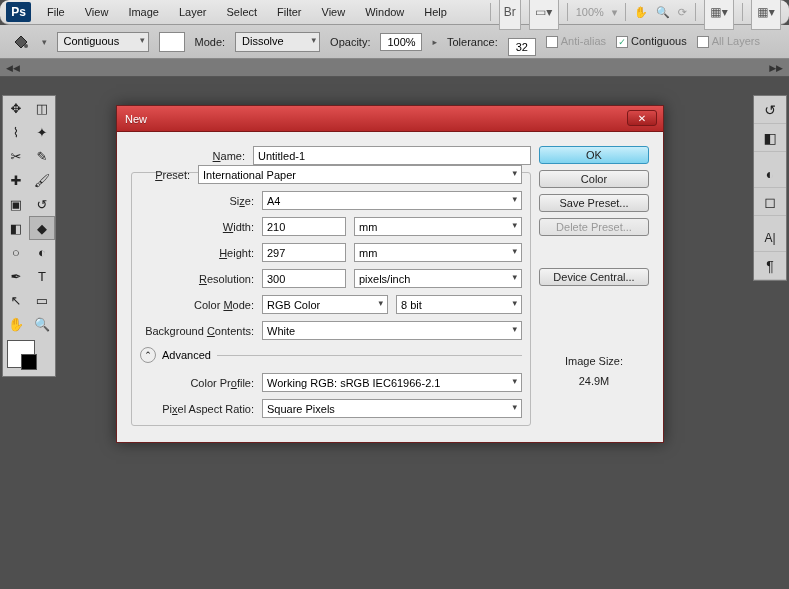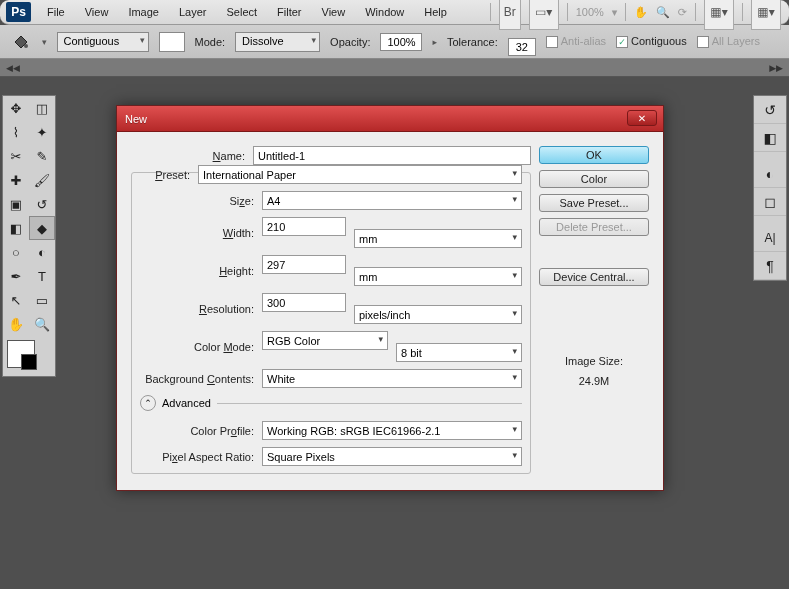--- a/index.html
+++ b/index.html
@@ -42,21 +42,21 @@
 .dlg-form { flex: 1; }
 .frow { display: flex; align-items: center; gap: 8px; margin-bottom: 7px; }
 .flbl { width: 114px; text-align: right; color: #222; }
 .fval { flex: 1; }
 .finput { height: 19px; border: 1px solid #999; background: #fff; padding: 2px 4px; width: 100%; }
 .fselect { height: 19px; border: 1px solid #999; background: #fff; padding: 2px 16px 2px 4px; position: relative; display: flex; align-items: center;}
 .fselect::after { content: "▾"; position: absolute; right: 4px; top: 2px; color: #444; font-size: 9px; }
 .two { display: flex; gap: 8px;}
 .two .fselect { flex: 1;}
 .inum { width: 84px;}
-.unitsel { width: 112px; margin-top: 12px;}
+.unitsel { width: 112px;}
 .fieldset { border: 1px solid #bbb; border-radius: 3px; padding: 10px 8px 0 8px; margin-top: 6px;}
 .adv-row { display: flex; align-items: center; gap: 6px; margin: 4px 0 10px 0;}
 .adv-btn { width: 16px; height: 16px; border: 1px solid #999; border-radius: 9px; display: flex; align-items: center; justify-content: center; font-size: 9px; background: #eee;}
 .dlg-side { width: 110px; display: flex; flex-direction: column; gap: 6px;}
 .dbtn { height: 18px; border: 1px solid #888; background: linear-gradient(#f4f4f4,#dcdcdc); border-radius: 3px; display: flex; align-items: center; justify-content: center; color: #222;}
 .dbtn.primary { background: linear-gradient(#c7eefb,#7fd3ef); border-color: #3596c0;}
 .dbtn.dis { color: #999; background: linear-gradient(#eee,#e0e0e0);}
 .isize { margin-top: 60px; text-align: center; line-height: 1.8; color: #222;}
 u { text-decoration: underline;}
 svg { display: block;}

